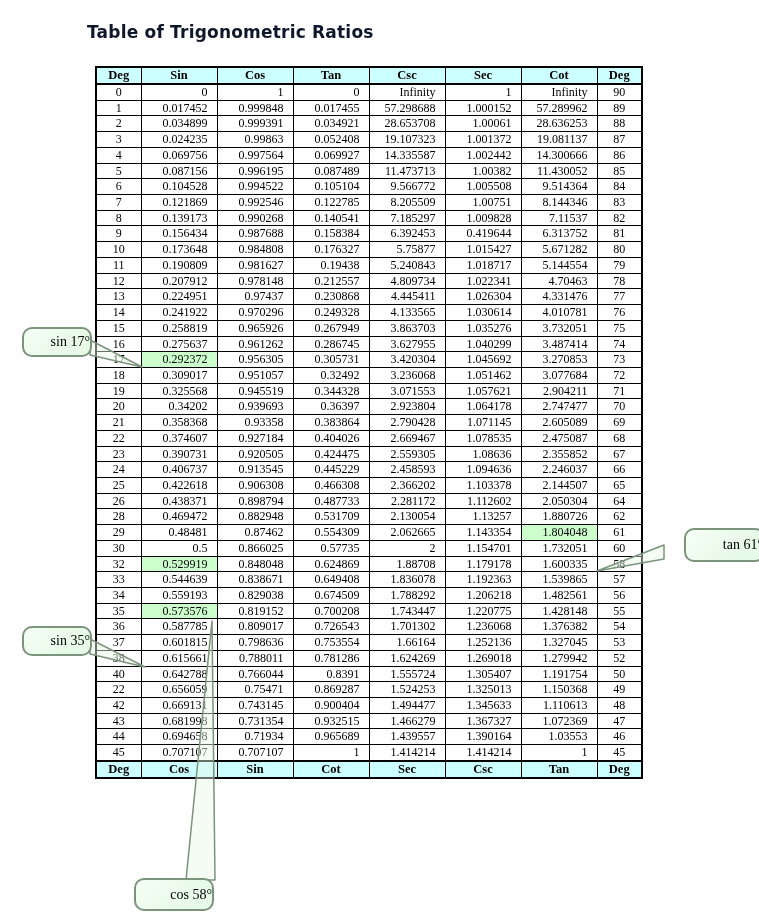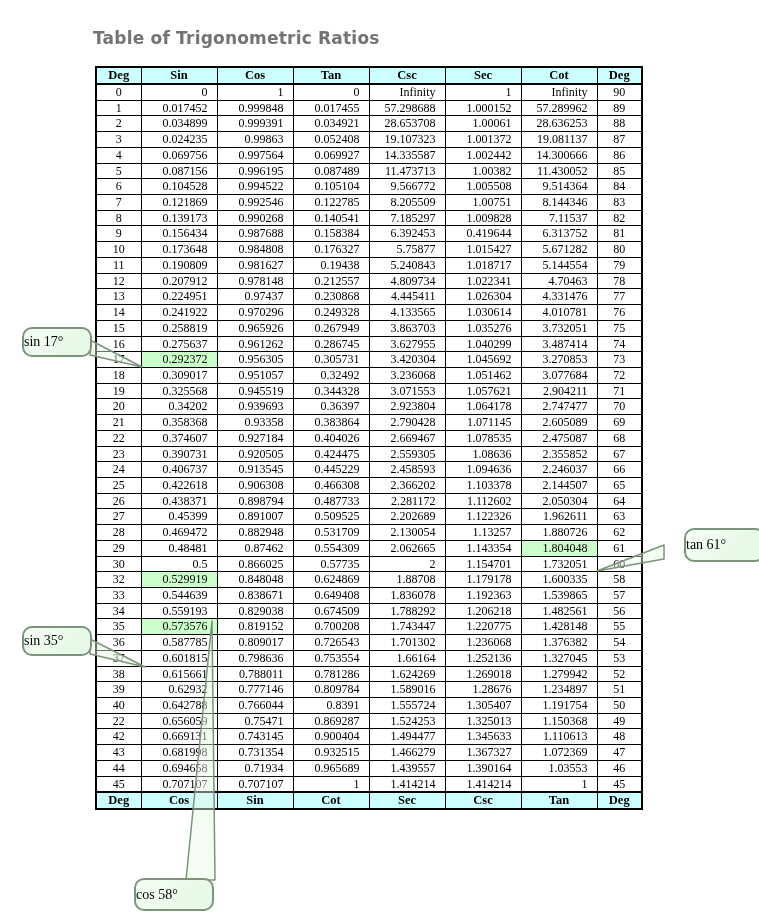--- a/index.html
+++ b/index.html
@@ -1,34 +1,34 @@
 <!DOCTYPE html>
 <html style="--header-bg: #CCFFFF; --hl-bg: #CCFFCC; --co-border: #7C937C; --co-fill: #E7F9E7;"><head>
 <meta charset="utf-8">
 <style>
   html,body{margin:0;padding:0;background:#fff;}
   #page{position:relative;width:759px;height:922px;background:#fff;overflow:hidden;
         font-family:"Liberation Serif","DejaVu Serif",serif;}
-  #title{position:absolute;left:77px;top:12px;margin:16px;
+  #title{position:absolute;left:77px;top:12px;margin:10px;
          font-family:"DejaVu Sans","Liberation Sans",sans-serif;
-         font-size:17px;font-weight:bold;color:#737373;letter-spacing:0.2px;}
+         font-size:17px;font-weight:bold;color:#0f172a;letter-spacing:0.2px;}
   table#trig{position:absolute;left:95px;top:66px;border-collapse:collapse;table-layout:fixed;
         width:546px;border:2px solid #000;z-index:1;}
   #trig col.c-deg{width:45px;} #trig col.c-val{width:76px;}
   #trig th,#trig td{border:1px solid #000;padding:0;margin:0;overflow:hidden;white-space:nowrap;}
   #trig th{background:var(--header-bg,#CCFFFF);font-weight:bold;text-align:center;
         font-size:12.5px;height:15px;line-height:15px;border-top:2px solid #000;border-bottom:2px solid #000;}
   #trig td{font-size:12px;height:14.72px;line-height:14.7px;color:#000;}
   #trig td.num{text-align:right;padding-right:9px;}
   #trig td.deg{text-align:center;}
   #trig td.hl{background:var(--hl-bg,#CCFFCC);}
   .callout{position:absolute;z-index:3;
         background:linear-gradient(135deg,#f6fff6 0%,var(--co-fill,#e7f9e7) 70%);
         border:2px solid var(--co-border,#7c937c);border-radius:10px;
-        text-align:left;color:#000;font-size:14px;
+        text-align:right;color:#000;font-size:14px;
         font-family:"Liberation Serif","DejaVu Serif",serif;}
   .co-sin17{left:22px;top:327px;width:66px;height:26px;line-height:26px;}
   .co-sin35{left:22px;top:626px;width:66px;height:26px;line-height:26px;}
   .co-tan61{left:662px;top:528px;width:77px;height:30px;line-height:30px;margin-left:22px;}
   .co-cos58{left:134px;top:878px;width:76px;height:29px;line-height:29px;}
   #overlay{position:absolute;left:0;top:0;z-index:2;pointer-events:none;}
   .tail{fill:rgba(231,249,231,0.45);stroke:var(--co-border,#7c937c);stroke-width:1.5;stroke-linejoin:round;}
 </style>
 </head>
 <body>
@@ -325,30 +325,20 @@
           <td class="deg">26</td>
           <td class="num">0.438371</td>
           <td class="num">0.898794</td>
           <td class="num">0.487733</td>
           <td class="num">2.281172</td>
           <td class="num">1.112602</td>
           <td class="num">2.050304</td>
           <td class="deg">64</td>
         </tr>
         <tr>
-          <td class="deg">27</td>
-          <td class="num">0.45399</td>
-          <td class="num">0.891007</td>
-          <td class="num">0.509525</td>
-          <td class="num">2.202689</td>
-          <td class="num">1.122326</td>
-          <td class="num">1.962611</td>
-          <td class="deg">63</td>
-        </tr>
-        <tr>
           <td class="deg">28</td>
           <td class="num">0.469472</td>
           <td class="num">0.882948</td>
           <td class="num">0.531709</td>
           <td class="num">2.130054</td>
           <td class="num">1.13257</td>
           <td class="num">1.880726</td>
           <td class="deg">62</td>
         </tr>
         <tr>
@@ -433,30 +423,20 @@
         </tr>
         <tr>
           <td class="deg">38</td>
           <td class="num">0.615661</td>
           <td class="num">0.788011</td>
           <td class="num">0.781286</td>
           <td class="num">1.624269</td>
           <td class="num">1.269018</td>
           <td class="num">1.279942</td>
           <td class="deg">52</td>
-        </tr>
-        <tr>
-          <td class="deg">39</td>
-          <td class="num">0.62932</td>
-          <td class="num">0.777146</td>
-          <td class="num">0.809784</td>
-          <td class="num">1.589016</td>
-          <td class="num">1.28676</td>
-          <td class="num">1.234897</td>
-          <td class="deg">51</td>
         </tr>
         <tr>
           <td class="deg">40</td>
           <td class="num">0.642788</td>
           <td class="num">0.766044</td>
           <td class="num">0.8391</td>
           <td class="num">1.555724</td>
           <td class="num">1.305407</td>
           <td class="num">1.191754</td>
           <td class="deg">50</td>

